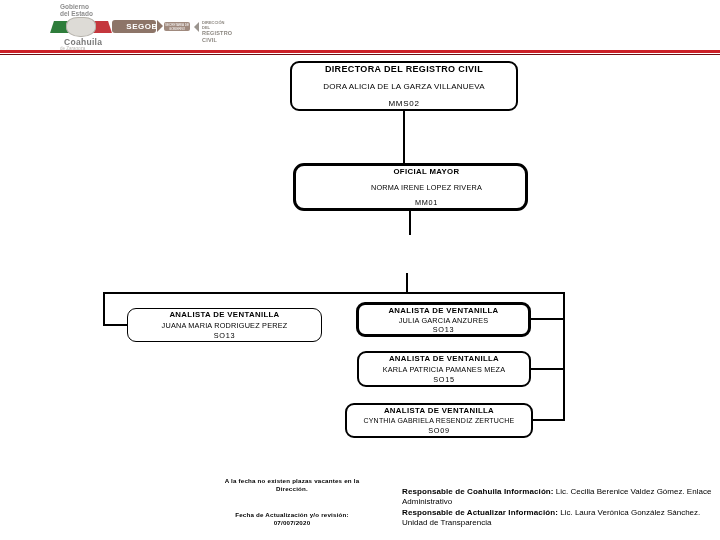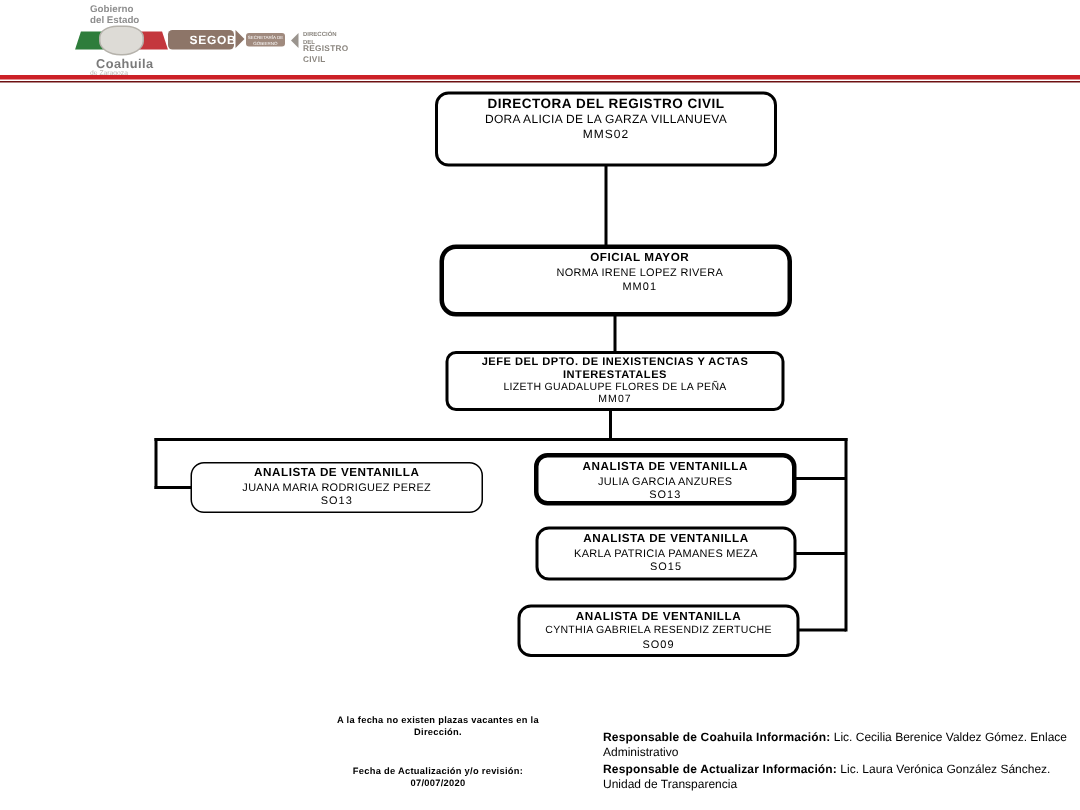--- a/index.html
+++ b/index.html
@@ -43,21 +43,21 @@
                  border-right:5px solid #9a948e; }
   .dir-lines { position:absolute; left:178px; top:18px; color:#8c8780; }
   .dir-line1 { font-size:4px; line-height:5px; font-weight:bold; }
   .dir-line2 { font-size:5.5px; line-height:7px; font-weight:bold; letter-spacing:0.2px; }
 
   .red-rule { position:absolute; left:0; top:50px; width:720px; height:3px; }
   .red-rule-shadow { position:absolute; left:0; top:54px; width:720px; height:1px; background:#6d1012; }
 
   
   .node { position:absolute; background:#fff; border:2px solid #000; border-radius:9px;
-          display:flex; flex-direction:column; align-items:center; justify-content:flex-start;
+          display:flex; flex-direction:column; align-items:center; justify-content:space-between;
           text-align:center; padding:1px 4px; z-index:2; }
   .node .t { font-weight:bold; font-size:7.8px; line-height:9.5px; letter-spacing:0.35px; }
   .node .p { font-size:7.3px; line-height:9px; letter-spacing:0.2px; }
   .node .c { font-weight:normal; font-size:7.3px; line-height:9.5px; letter-spacing:0.7px; }
 
   .n-directora { left:290px; top:61px;  width:228px; height:50px; border-width:2px; }
   .n-directora .t { font-size:9px; line-height:11px; }
   .n-directora .p { font-size:8px; line-height:10px; }
   .n-directora .c { font-size:8px; }
   .n-oficial   { left:293px; top:163px; width:235px; height:48px; border-width:3px; border-radius:11px;padding-left:36px; }
@@ -139,25 +139,20 @@
     <div class="p">DORA ALICIA DE LA GARZA VILLANUEVA</div>
     <div class="c">MMS02</div>
   </div>
 
   <div class="node n-oficial">
     <div class="t">OFICIAL MAYOR</div>
     <div class="p">NORMA IRENE LOPEZ RIVERA</div>
     <div class="c">MM01</div>
   </div>
 
-  <div class="node n-jefe">
-    <div class="t">JEFE DEL DPTO. DE INEXISTENCIAS Y ACTAS INTERESTATALES</div>
-    <div class="p">LIZETH GUADALUPE FLORES DE LA PEÑA</div>
-    <div class="c">MM07</div>
-  </div>
 
   <div class="node n-juana">
     <div class="t">ANALISTA DE VENTANILLA</div>
     <div class="p">JUANA MARIA RODRIGUEZ PEREZ</div>
     <div class="c">SO13</div>
   </div>
 
   <div class="node n-julia">
     <div class="t">ANALISTA DE VENTANILLA</div>
     <div class="p">JULIA GARCIA ANZURES</div>

